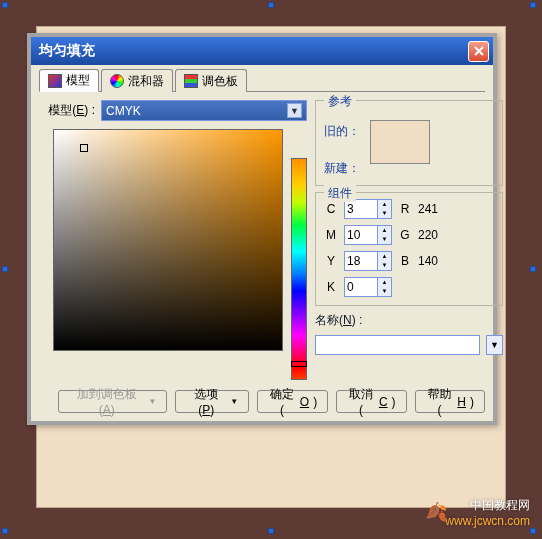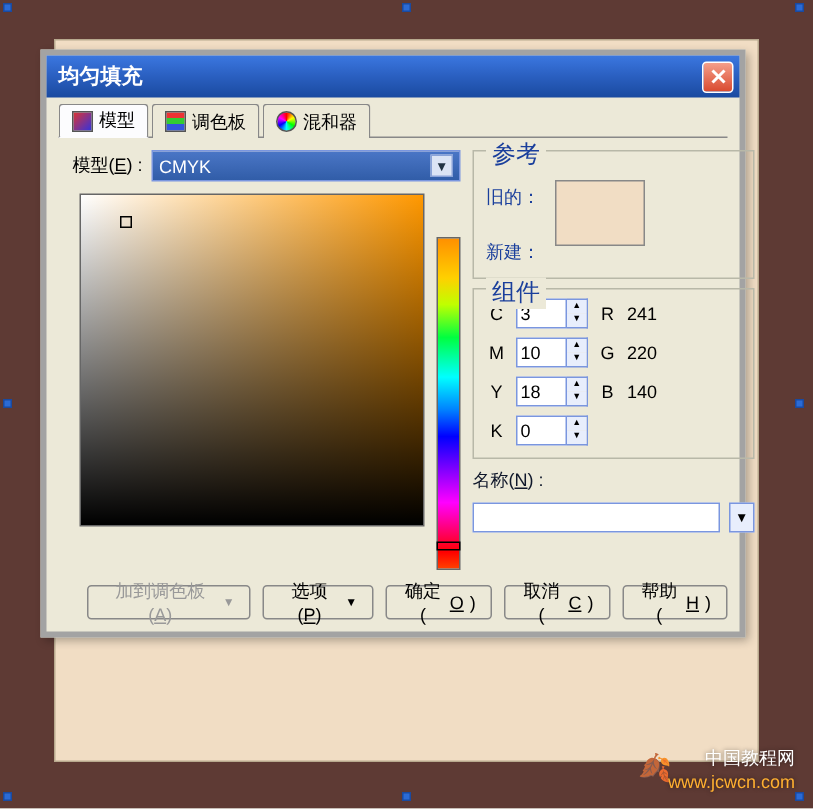--- a/index.html
+++ b/index.html
@@ -38,21 +38,21 @@
 .combo .arrow { width: 15px; height: 15px; background: #dbe4f5; border: 1px solid #8aa3d8; display: flex; align-items: center; justify-content: center; color: #234; font-size: 9px; }
 
 .sv-area { position: relative; width: 230px; height: 222px; border: 1px solid #666; background: linear-gradient(to top, #000, transparent), linear-gradient(to right, #fff, #ff9800); margin-left: 14px; }
 .sv-cursor { position: absolute; left: 26px; top: 14px; width: 8px; height: 8px; border: 1px solid #000; }
 
 .hue-bar { width: 16px; height: 222px; border: 1px solid #666; background: linear-gradient(to bottom, #ff9000 0%, #ffd000 12%, #c0ff00 20%, #00ff40 30%, #00ffff 42%, #0080ff 52%, #0000ff 60%, #8000ff 70%, #ff00ff 80%, #ff0000 95%, #ff4000 100%); position: relative; margin-top: 29px; }
 .hue-cursor { position: absolute; left: -1px; width: 16px; height: 6px; border: 1px solid #000; bottom: 12px; }
 
 .right-col { flex: 1; display: flex; flex-direction: column; gap: 6px; }
 .fieldset { border: 1px solid #b8b8a8; padding: 6px 8px 8px 8px; position: relative; font-size: 12px; }
-.fieldset .legend { position: absolute; top: -8px; left: 8px; background: #ece9d8; padding: 0 4px; color: #1a3f9c; font-size: 16px; }
+.fieldset .legend { position: absolute; top: -8px; left: 8px; background: #ece9d8; padding: 0 4px; color: #1a3f9c; font-size: 12px; }
 
 .ref-grid { display: grid; grid-template-columns: 40px 1fr; gap: 4px 6px; align-items: center; }
 .swatch { width: 60px; height: 44px; background: #f1ddc4; border: 1px solid #888; grid-column: 2; grid-row: 1 / 3; }
 .ref-lbl { color: #1a3f9c; margin-top: 16px; }
 
 .comp-grid { display: grid; grid-template-columns: 14px 48px 14px 34px; gap: 6px 6px; align-items: center; }
 .comp-grid .cl { text-align: center; }
 .spin { display: flex; }
 .spin input { width: 34px; height: 20px; border: 1px solid #7a96df; font-size: 12px; text-align: left; padding: 0 2px; }
 .spin .sp-arrows { width: 14px; height: 20px; border: 1px solid #7a96df; border-left: none; display: flex; flex-direction: column; }
@@ -98,26 +98,26 @@
     </div>
   </div>
 
   <div class="dlg-body">
     <div class="tabs">
       <div class="tab active">
         <span class="tab-ic ic-model"></span>
         <span>模型</span>
       </div>
       <div class="tab">
+        <span class="tab-ic ic-mixer"></span>
+        <span>混和器</span>
+      </div>
+      <div class="tab">
         <span class="tab-ic ic-palette"></span>
         <span>调色板</span>
-      </div>
-      <div class="tab">
-        <span class="tab-ic ic-mixer"></span>
-        <span>混和器</span>
       </div>
     </div>
 
     <div class="main-area">
       <div class="left-col">
         <div class="model-row">
           <label>模型(<u>E</u>) :</label>
           <div class="combo">
             <span>CMYK</span>
             <span class="arrow">▼</span>

